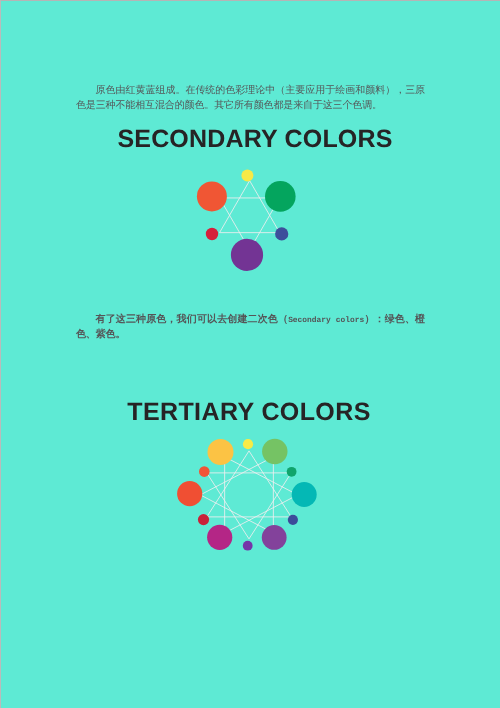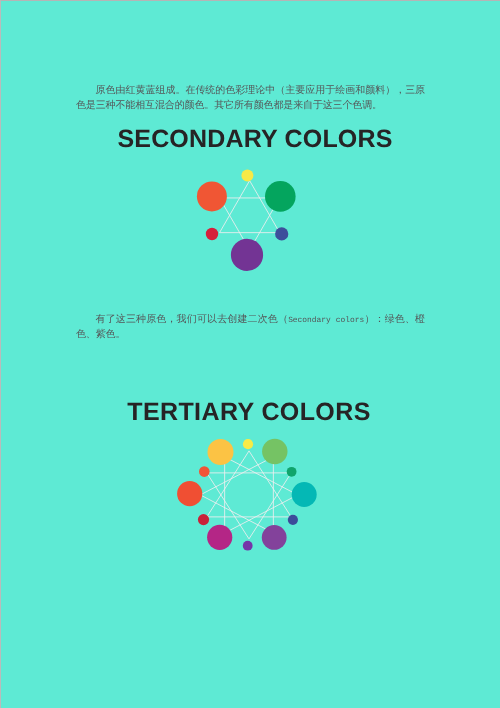--- a/index.html
+++ b/index.html
@@ -15,21 +15,21 @@
         text-align:justify;text-justify:inter-ideograph;
         text-indent:19.5px;margin:0;letter-spacing:-0.13px;}
   .heading{position:absolute;width:500px;text-align:center;
         font-family:"Liberation Sans",sans-serif;font-weight:bold;font-size:25px;
         line-height:25px;color:#262425;margin:0;white-space:nowrap;}
   #h-secondary{left:5px;top:127px;letter-spacing:0.18px;}
   #h-tertiary{left:-1px;top:400px;letter-spacing:0.4px;}
   .latin{font-family:"Liberation Mono",monospace;font-size:7.9px;letter-spacing:0;}
   .wheel{position:absolute;left:0;top:0;pointer-events:none;}
   #p-intro{top:84px;}
-  #p-secondary{top:313px;}
+  #p-secondary{top:313px;font-weight:bold;}
   #p-tertiary{top:604px;}
 </style>
 </head>
 <body>
 
 <div class="page">
   <div class="edge-top"></div>
   <div class="edge-left"></div>
 
   <p class="para" id="p-intro">原色由红黄蓝组成。在传统的色彩理论中（主要应用于绘画和颜料），三原色是三种不能相互混合的颜色。其它所有颜色都是来自于这三个色调。</p>

